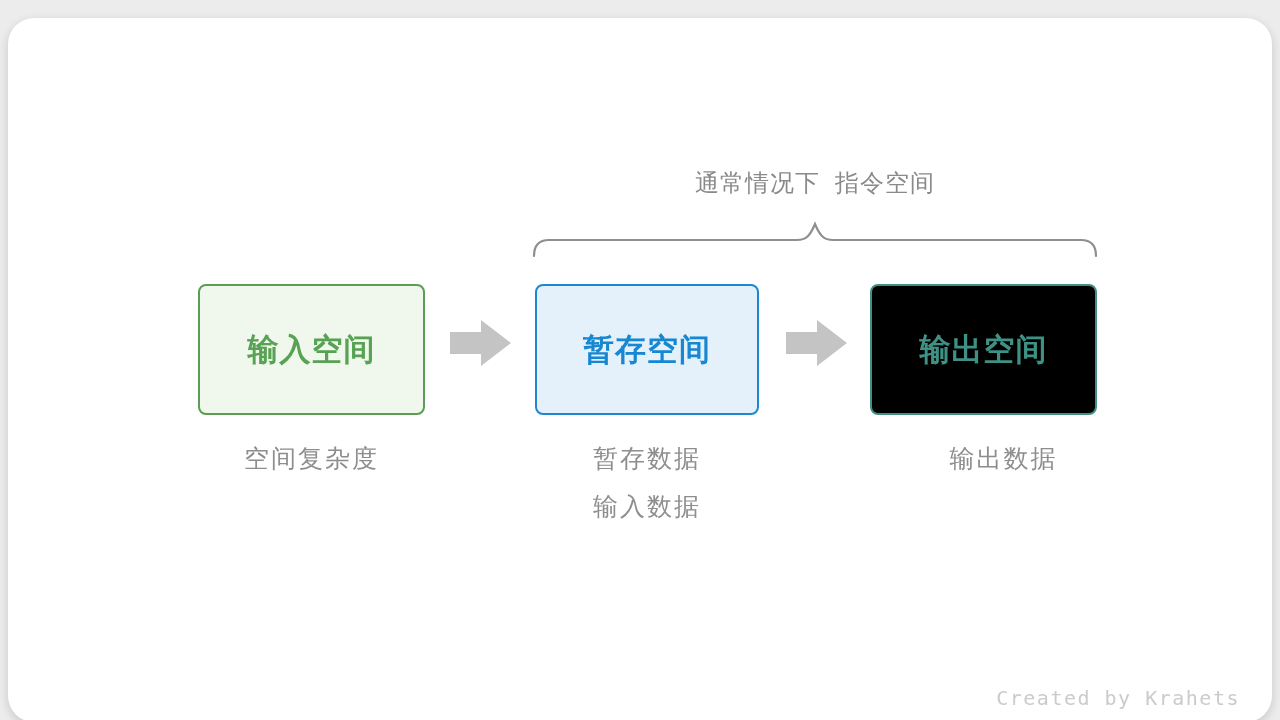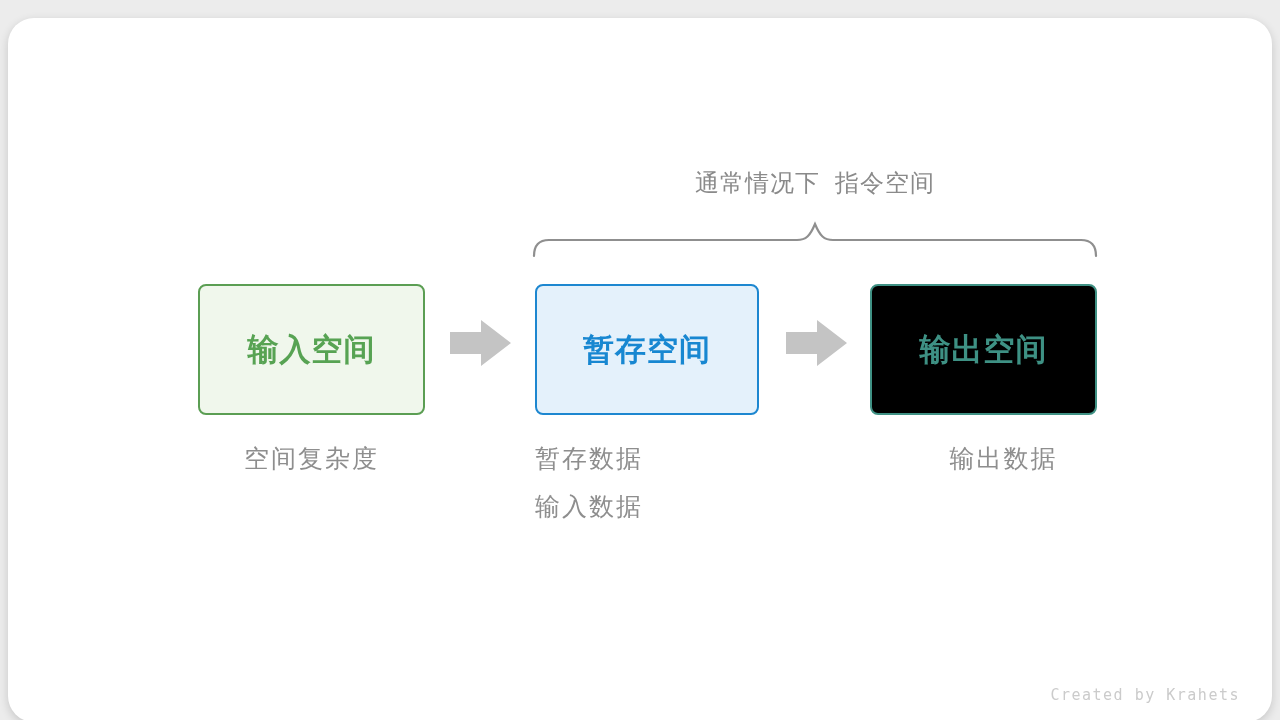--- a/index.html
+++ b/index.html
@@ -65,28 +65,28 @@
     font-size:25px;letter-spacing:2px;
     text-align:center;
   }
   .note-input{left:190px;top:424px;width:227px;}
   .note-output{left:882px;top:424px;width:227px;}
   .note-stack{
     position:absolute;
     left:527px;top:424px;width:224px;
     color:var(--note-text);
     font-size:25px;letter-spacing:2px;
-    text-align:left;
+    text-align:center;
   }
   .note-stack .note-line{height:30px;margin-bottom:18px;}
   .watermark{
     position:absolute;
     right:32px;top:668px;
     font-family:"DejaVu Sans Mono","Liberation Mono",monospace;
-    font-size:15px;letter-spacing:1.5px;
+    font-size:20px;letter-spacing:1.5px;
     color:var(--watermark-text);
   }
 </style>
 </head>
 <body>
 
 <div class="card">
 
   <div class="title-row">
     <span class="title-regular">通常情况下</span>

